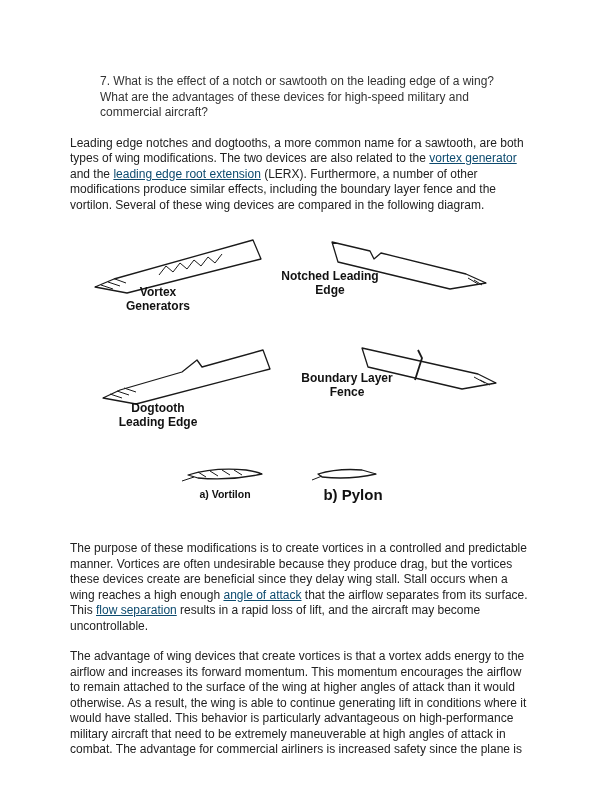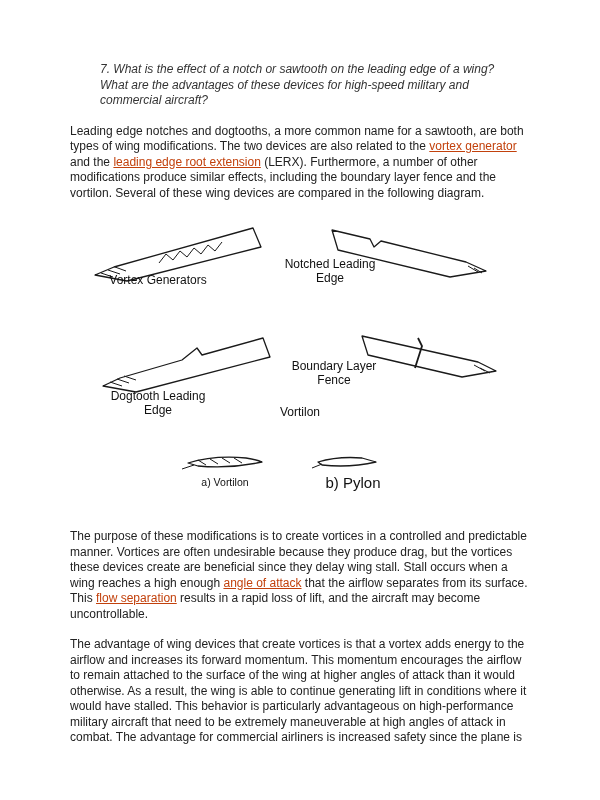--- a/index.html
+++ b/index.html
@@ -5,37 +5,37 @@
   * { margin:0; padding:0; box-sizing:border-box; }
   html, body { background:#ffffff; }
   body {
     width:600px; height:800px;
     font-family:"Liberation Sans","DejaVu Sans",sans-serif;
     color:#222222;
     overflow:hidden;
   }
   .page { padding:62px 70px 0 70px; }
   .question {
-    margin:0 5px 15px 30px;
-    font-size:12px; line-height:15.5px; color:#333333;font-style:italic;
+    margin:12px 5px 15px 30px;
+    font-size:12px; line-height:15.5px; color:#333333;
   }
   .body-para {
     font-size:12px; line-height:15.5px; margin-bottom:15px;
   }
-  a.link { color:#c2410c; cursor:pointer; }
+  a.link { color:#0c4a6e; cursor:pointer; }
   .diagram { position:relative; width:460px; height:300px; margin:2px 0 13px 0; }
   .diagram svg { position:absolute; left:0; top:0; }
   .dlabel {
-    position:absolute; font-weight:normal; font-size:12px;
+    position:absolute; font-weight:bold; font-size:12px;
     line-height:13.5px; text-align:center; color:#111111;
   }
   .l-vg       { left:38px;  top:58px;  width:100px; }
   .l-notch    { left:210px; top:42px;  width:100px; }
   .l-dog      { left:38px;  top:174px; width:100px; }
-  .l-blf      { left:214px; top:144px; width:100px; }
+  .l-blf      { left:227px; top:144px; width:100px; }
   .l-vortilon { left:150px; top:190px; width:160px; }
   .l-a        { left:110px; top:260px; width:90px;  font-size:10.5px; }
   .l-b        { left:238px; top:260px; width:90px;  font-size:15px; }
   .l-caption  { left:0;     top:283px; width:460px; font-size:10.5px; }
 </style>
 </head>
 <body>
 
 <div class="page">
 
@@ -63,21 +63,20 @@
         <path d="M 128,244 L 136,249 M 140,243 L 148,248 M 152,242 L 160,247 M 164,242 L 172,247"></path>
         <path d="M 124,249 L 112,253 M 252,248 L 242,252"></path>
       </g>
     </svg>
 
     <div class="dlabel l-vg">Vortex Generators</div>
     <div class="dlabel l-notch">Notched Leading Edge</div>
     <div class="dlabel l-dog">Dogtooth Leading Edge</div>
     <div class="dlabel l-blf">Boundary Layer Fence</div>
     <div class="dlabel l-vortilon">
-      <div>Vortilon</div>
     </div>
     <div class="dlabel l-a">a) Vortilon</div>
     <div class="dlabel l-b">b) Pylon</div>
   </div>
 
   <p class="body-para"><span>The purpose of these modifications is to create vortices in a controlled and predictable manner. Vortices are often undesirable because they produce drag, but the vortices these devices create are beneficial since they delay wing stall. Stall occurs when a wing reaches a high enough </span><a href="#" class="link">angle of attack</a><span> that the airflow separates from its surface. This </span><a href="#" class="link">flow separation</a><span> results in a rapid loss of lift, and the aircraft may become uncontrollable.</span></p>
 
   <p class="body-para">The advantage of wing devices that create vortices is that a vortex adds energy to the airflow and increases its forward momentum. This momentum encourages the airflow to remain attached to the surface of the wing at higher angles of attack than it would otherwise. As a result, the wing is able to continue generating lift in conditions where it would have stalled. This behavior is particularly advantageous on high-performance military aircraft that need to be extremely maneuverable at high angles of attack in combat. The advantage for commercial airliners is increased safety since the plane is</p>
 
 </div>

